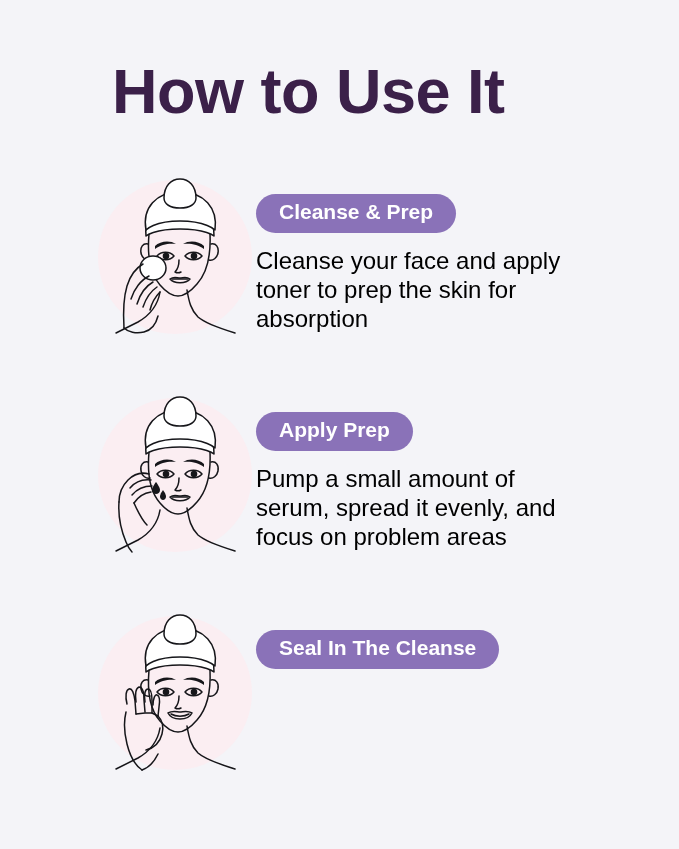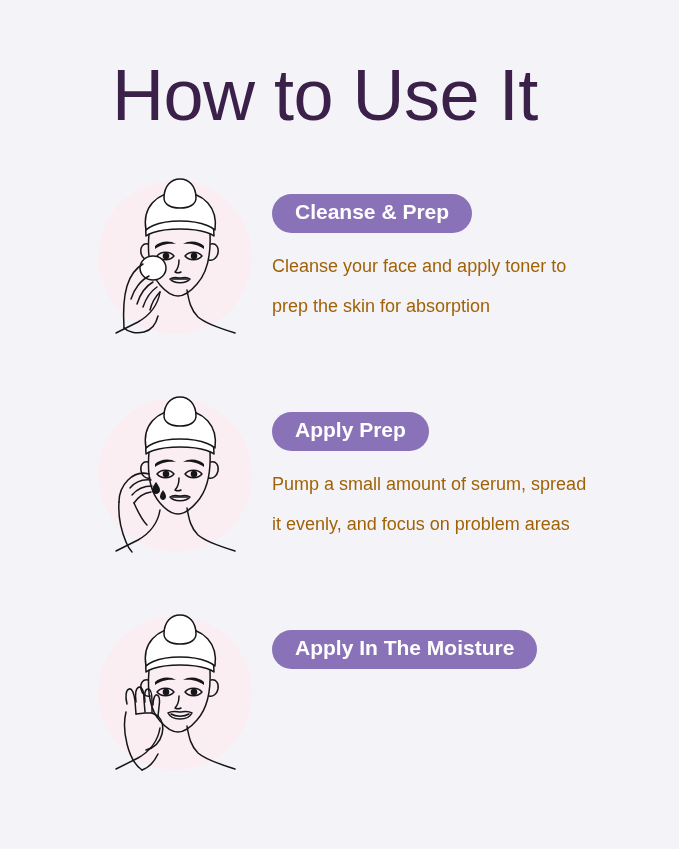--- a/index.html
+++ b/index.html
@@ -19,22 +19,22 @@
     position: relative;
     width: 679px;
     height: 849px;
     background: #f4f4f8;
   }
 
   .page-title {
     position: absolute;
     left: 112px;
     top: 58px;
-    font-size: 72px;
-    font-weight: normal;
+    font-size: 63px;
+    font-weight: bold;
     color: #3b2049;
     letter-spacing: -0.5px;
     line-height: 1.05;
     white-space: nowrap;
   }
 
   .steps {
     position: absolute;
     left: 0;
     top: 172px;
@@ -68,42 +68,41 @@
 
   .step-illustration svg {
     position: absolute;
     left: 0;
     top: 0;
     width: 162px;
     height: 166px;
   }
 
   .step-content {
-    margin-left: 16px;
     padding-top: 22px;
     flex: 1 1 auto;
   }
 
   .step-badge {
     display: inline-block;
     background: #8a72b8;
     color: #ffffff;
     font-size: 21px;
     font-weight: bold;
     border-radius: 999px;
     padding: 7px 23px 9px 23px;
     line-height: 1.08;
     white-space: nowrap;
   }
 
   .step-desc {
     margin-top: 13px;
-    font-size: 18px;
-    line-height: 40px;
-    color: #a16207;
+    font-size: 24px;
+    line-height: 29px;
+    color: #000000;
     max-width: 322px;
   }
 
   .ill-line {
     fill: none;
     stroke: #16161a;
     stroke-width: 1.5;
     stroke-linecap: round;
     stroke-linejoin: round;
   }
@@ -261,18 +260,18 @@
           <path class="ill-line" d="M51 94 C50 86 51 81 54 81 C57 81 58 86 58 93 L58 105"></path>
           <path class="ill-line" d="M59 97 C59 91 61 86 63 87 C66 88 66 93 65 99 L64 108"></path>
 
           <path class="ill-line" d="M32 104 C30 112 30 124 33 136 C36 148 42 158 48 162"></path>
           <path class="ill-line" d="M64 108 C68 112 70 118 68 126 C66 134 60 140 52 142"></path>
           <path class="ill-line" d="M42 106 L51 105 L58 105 L64 108"></path>
           <path class="ill-line" d="M48 162 C54 160 60 154 64 146"></path>
         </svg>
       </div>
       <div class="step-content">
-        <div class="step-badge">Apply In The Moisture</div>
+        <div class="step-badge">Seal In The Cleanse</div>
       </div>
     </div>
 
   </div>
 </div>
 
 </body></html>

